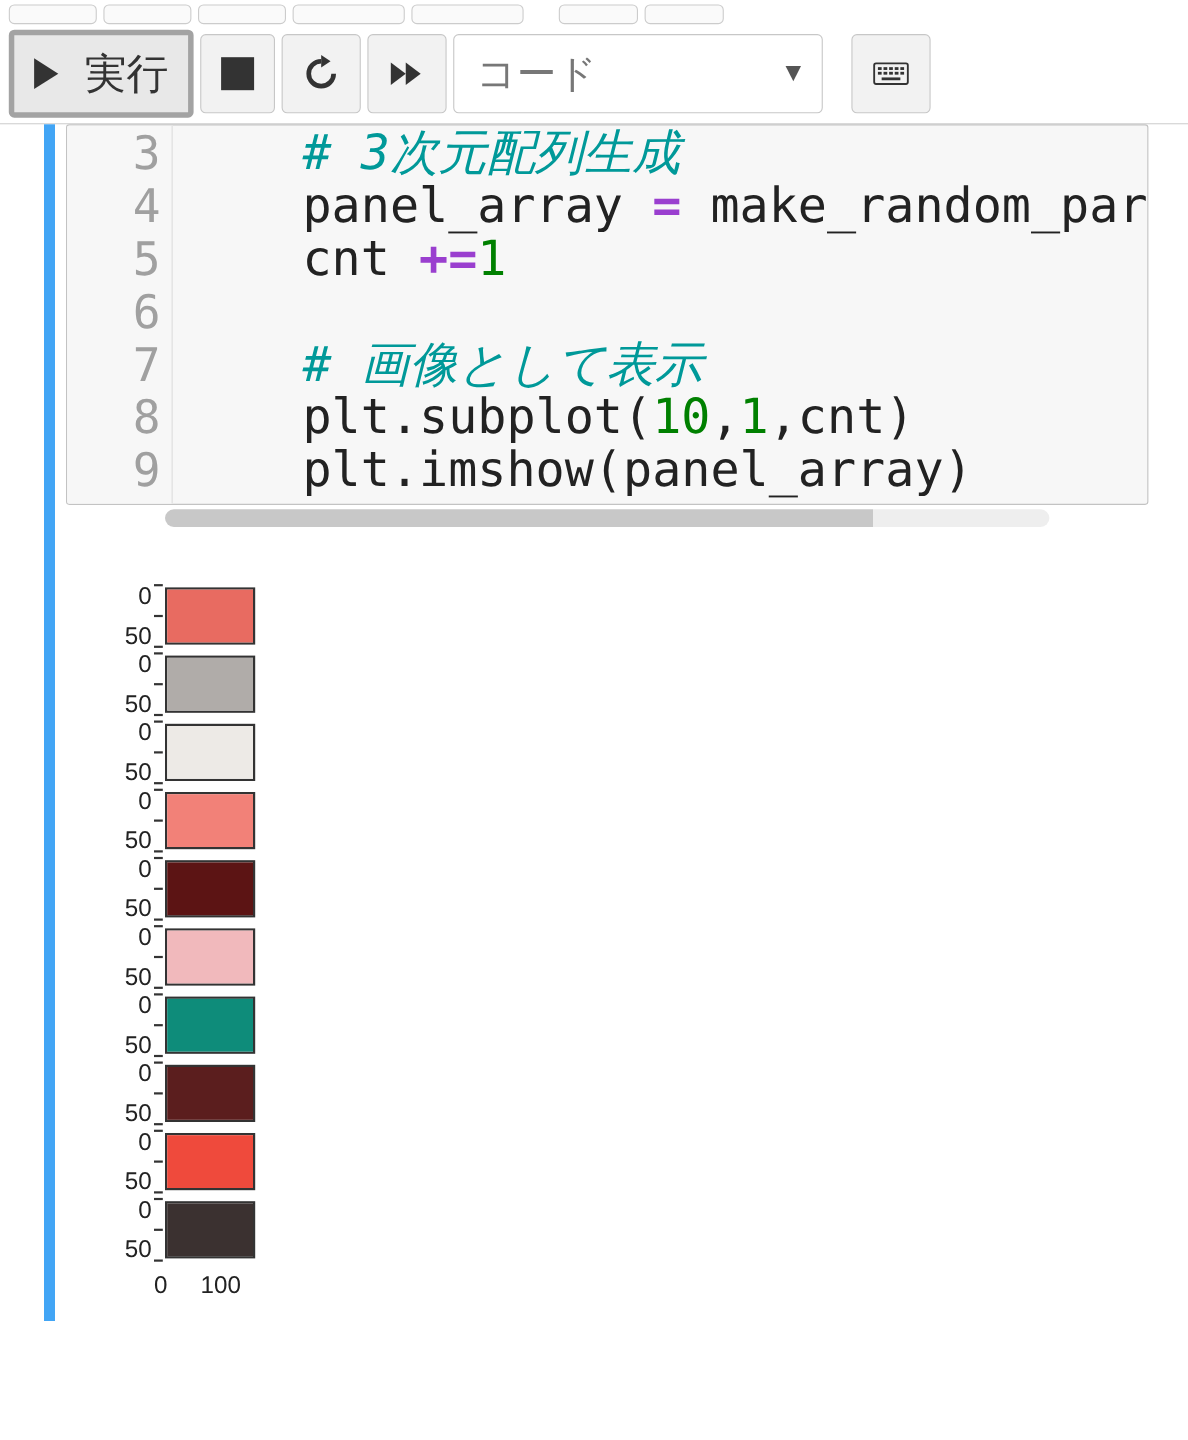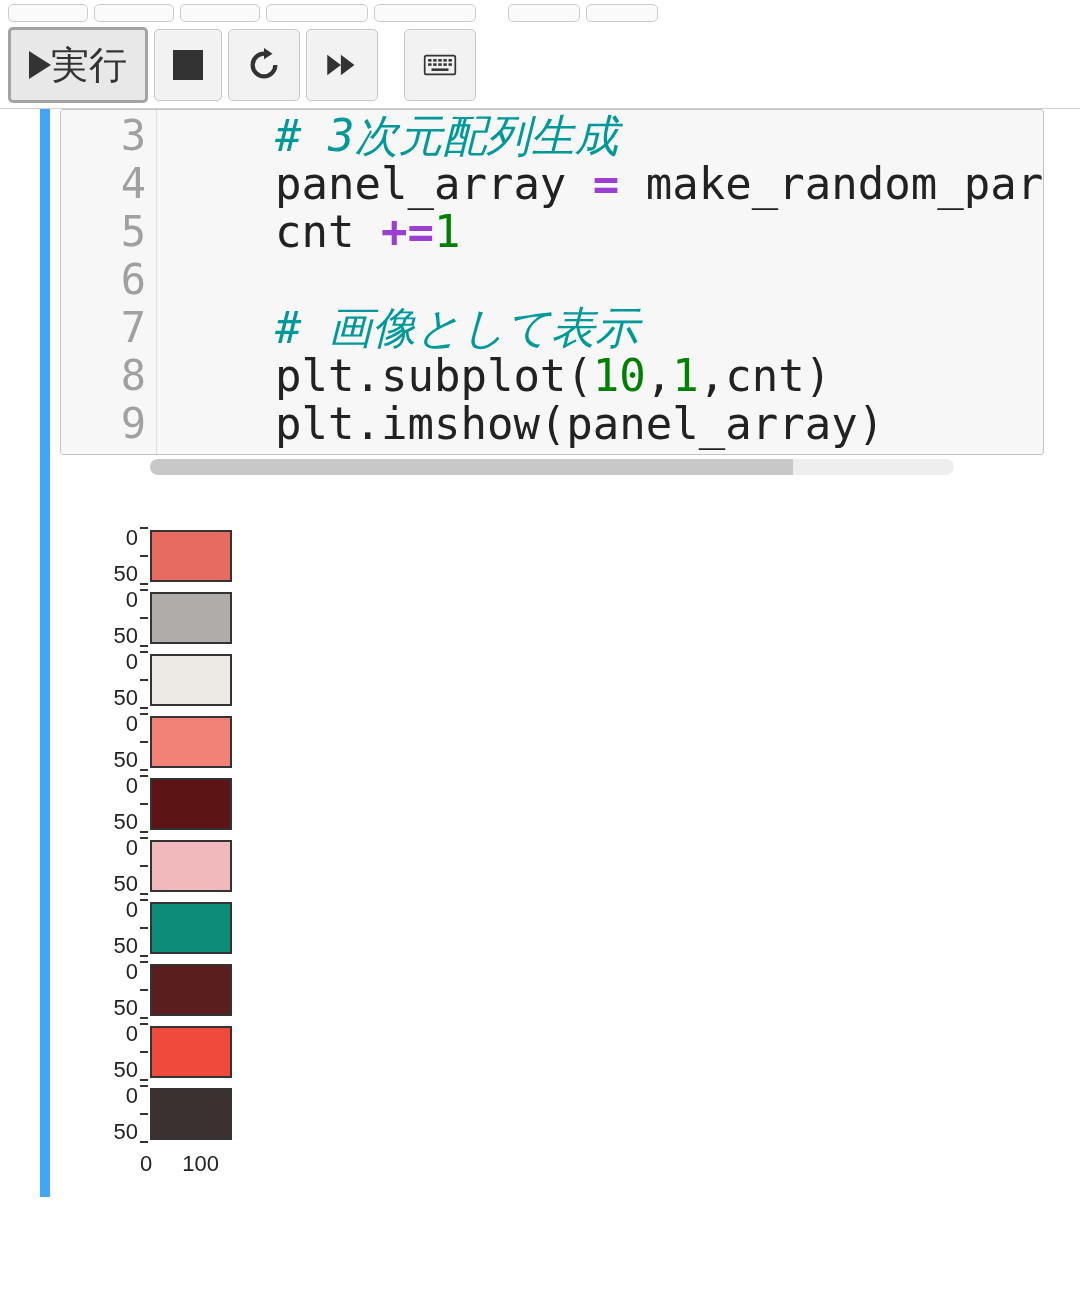--- a/index.html
+++ b/index.html
@@ -25,22 +25,22 @@
   align-items: center;
   justify-content: center;
   padding: 0 18px;
   cursor: pointer;
   font-size: 34px;
   color: #333;
   user-select: none;
 }
 .btn.run {
   background: #e8e8e8;
-  border: 3px solid #a3a3a3;
-  gap: 0;
+  border: 5px solid #a3a3a3;
+  gap: 24px;
 }
 .btn.run .play {
   width: 0; height: 0;
   border-left: 22px solid #333;
   border-top: 14px solid transparent;
   border-bottom: 14px solid transparent;
 }
 .btn.run .txt {
   font-size: 38px;
   color: #333;
@@ -215,20 +215,24 @@
     <svg viewBox="0 0 24 24">
       <path d="M12 4 a8 8 0 1 0 8 8" fill="none" stroke="#333" stroke-width="3"></path>
       <path d="M12 0 L12 8 L18 4 Z" fill="#333"></path>
     </svg>
   </div>
   <div class="btn">
     <svg viewBox="0 0 30 24">
       <path d="M2 3 L14 12 L2 21 Z" fill="#333"></path>
       <path d="M14 3 L26 12 L14 21 Z" fill="#333"></path>
     </svg>
+  </div>
+  <div class="select">
+    <span>コード</span>
+    <span class="caret">▼</span>
   </div>
   <div style="width:14px"></div>
   <div class="btn">
     <svg viewBox="0 0 40 26">
       <rect x="2" y="2" width="36" height="22" rx="2" fill="none" stroke="#333" stroke-width="2"></rect>
       <rect x="6" y="6" width="4" height="3" fill="#333"></rect>
         <rect x="12" y="6" width="4" height="3" fill="#333"></rect>
         <rect x="18" y="6" width="4" height="3" fill="#333"></rect>
         <rect x="24" y="6" width="4" height="3" fill="#333"></rect>
         <rect x="30" y="6" width="4" height="3" fill="#333"></rect>

